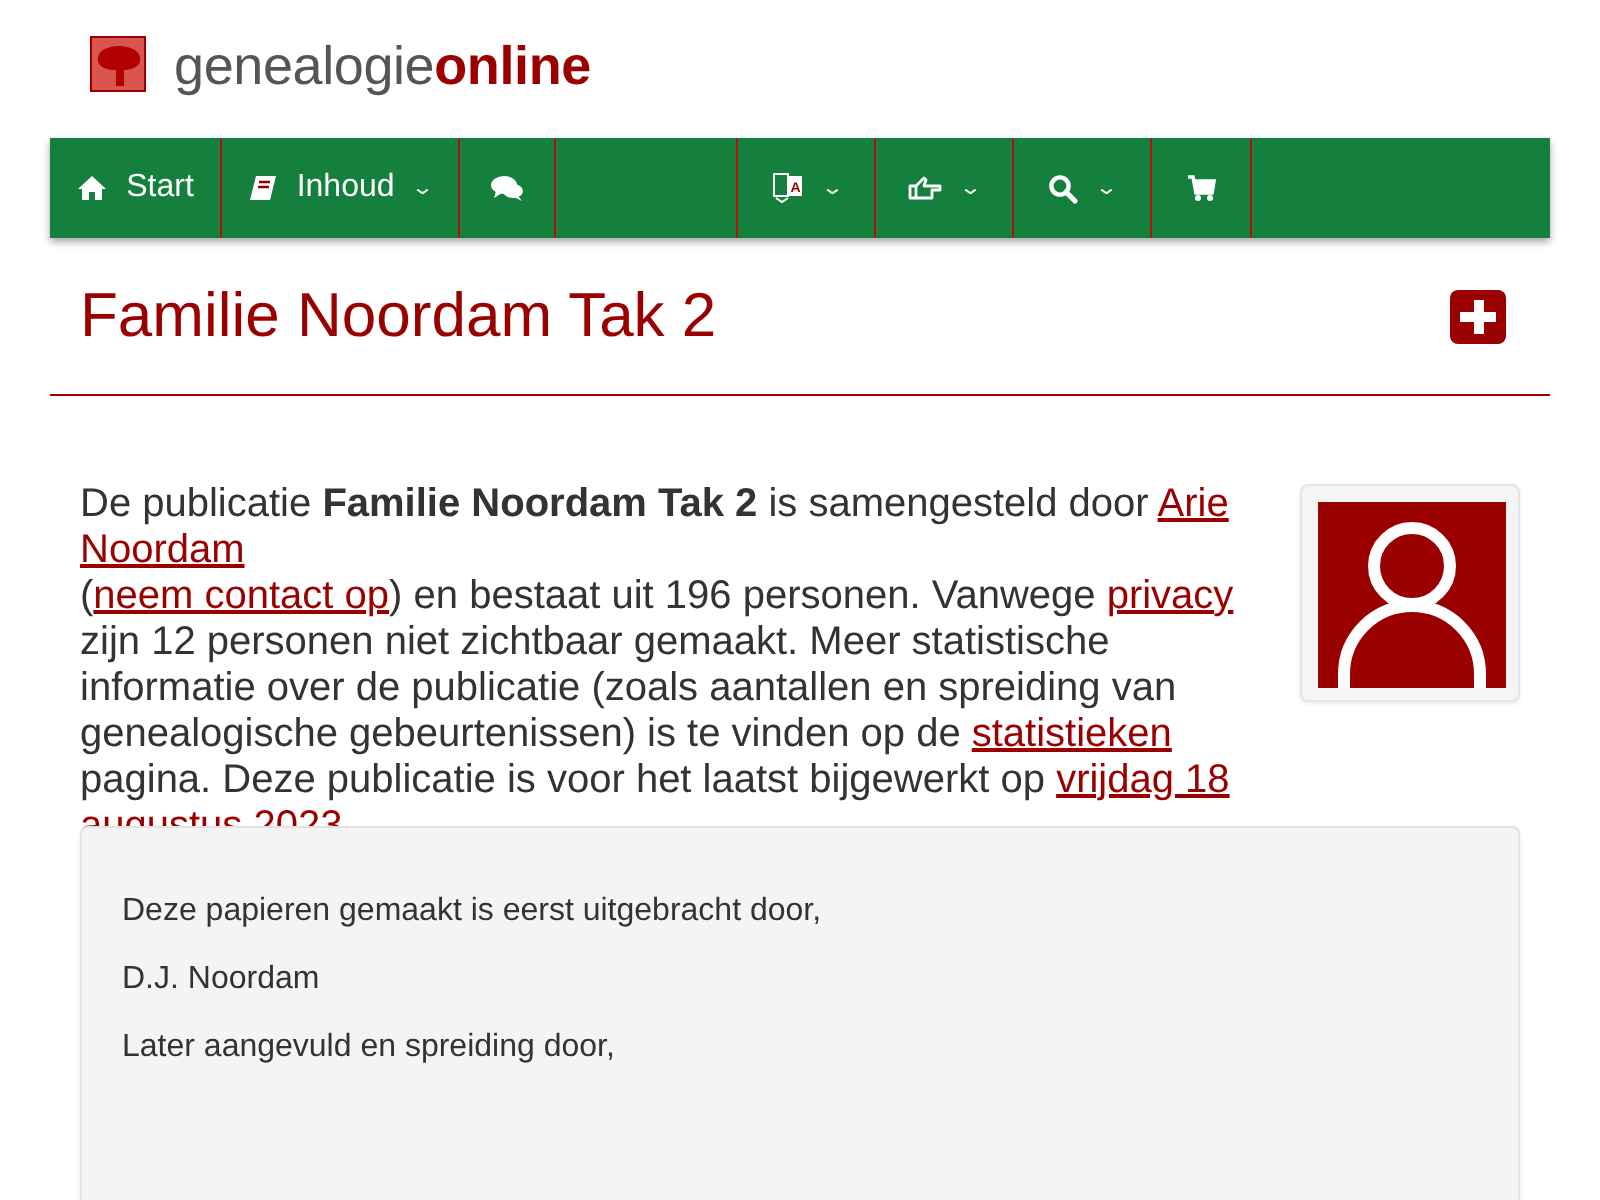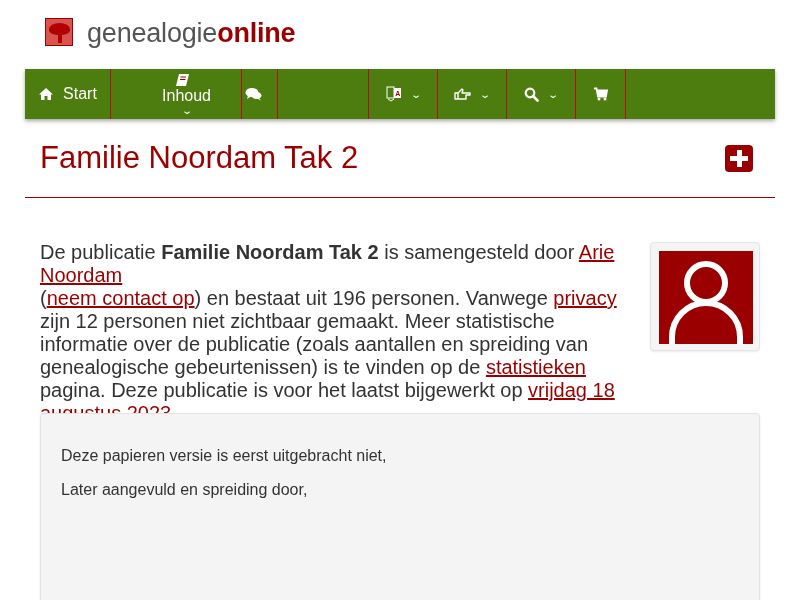--- a/index.html
+++ b/index.html
@@ -6,21 +6,21 @@
     html, body { width: 800px; height: 600px; overflow: hidden; background: #fff; }
     body { font-family: "Liberation Sans", sans-serif; color: #333; position: relative; }
 
     .brand { position: absolute; left: 45px; top: 18px; height: 34px; display: flex; align-items: flex-start; }
     .brand-logo { width: 28px; height: 28px; border: 1px solid #9b0000; background: #d9534f; position: relative; overflow: hidden; margin-right: 14px; }
     .brand-logo .tree-crown { position: absolute; left: 3px; top: 4px; width: 21px; height: 12px; background: #b00000; border-radius: 50% 50% 40% 40%; }
     .brand-logo .tree-trunk { position: absolute; left: 12px; top: 14px; width: 4px; height: 10px; background: #b00000; }
     .brand-text { font-size: 27px; color: #555; letter-spacing: -0.2px; }
     .brand-text .accent { color: #9b0000; font-weight: bold; }
 
-    .navbar { position: absolute; left: 25px; top: 69px; width: 750px; height: 50px; background: #4d7c0f; box-shadow: 0 2px 4px rgba(0,0,0,0.35); display: flex; }
+    .navbar { position: absolute; left: 25px; top: 69px; width: 750px; height: 50px; background: #15803d; box-shadow: 0 2px 4px rgba(0,0,0,0.35); display: flex; }
     .nav-item { height: 50px; display: flex; align-items: center; color: #fff; font-size: 16px; border-right: 1px solid #b50f0f; position: absolute; top: 0; justify-content: center; cursor: pointer; }
     .nav-item .chev { font-size: 10px; margin-left: 10px; transform: scaleX(1.4); display: inline-block; }
     .nav-item svg { display: block; }
     .nav-item .lbl { margin-left: 9px; }
     .nav-sep-left { border-left: 1px solid #b50f0f; }
 
     .page-title { position: absolute; left: 40px; top: 140px; font-size: 31px; color: #9b0000; font-weight: normal; }
     .add-button { position: absolute; left: 725px; top: 145px; width: 28px; height: 27px; background: #9b0000; border-radius: 4px; cursor: pointer; }
     .add-button::before { content: ""; position: absolute; left: 5px; top: 11px; width: 18px; height: 5px; background: #fff; }
     .add-button::after { content: ""; position: absolute; left: 11.5px; top: 5px; width: 5px; height: 17px; background: #fff; }
@@ -49,21 +49,21 @@
 
 <nav class="navbar">
   <div class="nav-item" style="left:0;width:86px;">
     <span>
       <svg width="16" height="14" viewBox="0 0 16 14">
           <path d="M8 1 L1 7.5 L3 7.5 L3 13 L6.5 13 L6.5 9 L9.5 9 L9.5 13 L13 13 L13 7.5 L15 7.5 Z" fill="#fff"></path>
         </svg>
     </span>
     <span class="lbl">Start</span>
   </div>
-  <div class="nav-item" style="left:98px;width:119px;flex-direction:column;">
+  <div class="nav-item" style="left:86px;width:119px;">
     <span>
       <svg width="15" height="14" viewBox="0 0 15 14">
           <path d="M4 1 L14 1 L11 13 L1 13 Z" fill="#fff"></path>
           <path d="M5.5 4 L11 4 M5 6.5 L10.5 6.5" stroke="#9b0000" stroke-width="1.2"></path>
         </svg>
     </span>
     <span class="lbl">Inhoud</span>
     <span class="chev">⌄</span>
   </div>
   <div class="nav-item" style="left:205px;width:48px;">
@@ -135,15 +135,16 @@
 <div class="avatar-frame">
   <div class="avatar">
     <svg width="94" height="93" viewBox="0 0 94 93">
       <circle cx="47" cy="32" r="19" fill="none" stroke="#fff" stroke-width="6"></circle>
       <path d="M13 93 L13 86 A34 34 0 0 1 81 86 L81 93" fill="none" stroke="#fff" stroke-width="6"></path>
     </svg>
   </div>
 </div>
 
 <div class="desc-panel">
-  <p>Deze papieren versie is eerst uitgebracht niet,</p>
+  <p>Deze papieren gemaakt is eerst uitgebracht door,</p>
+  <p>D.J. Noordam</p>
   <p>Later aangevuld en spreiding door,</p>
 </div>
 
 </body></html>

